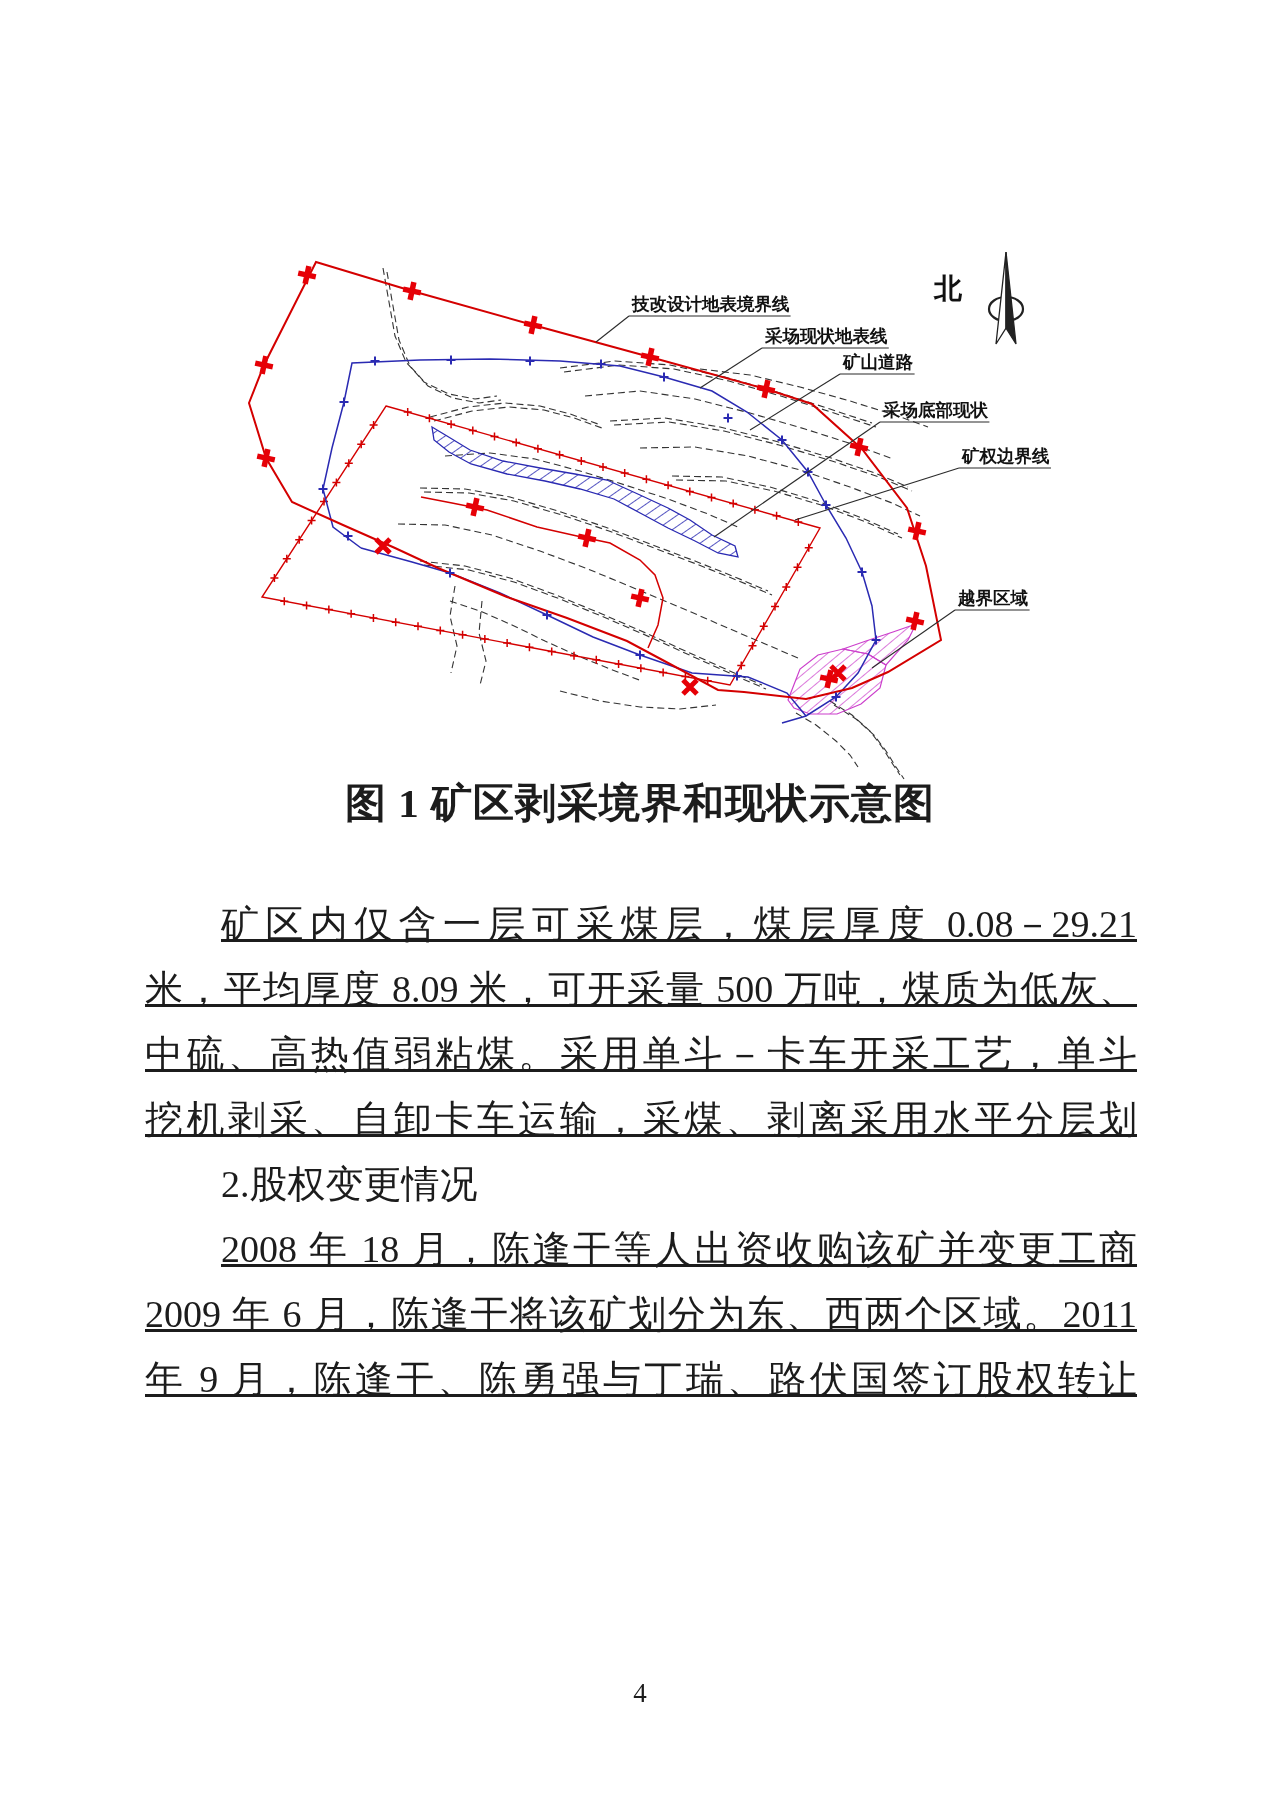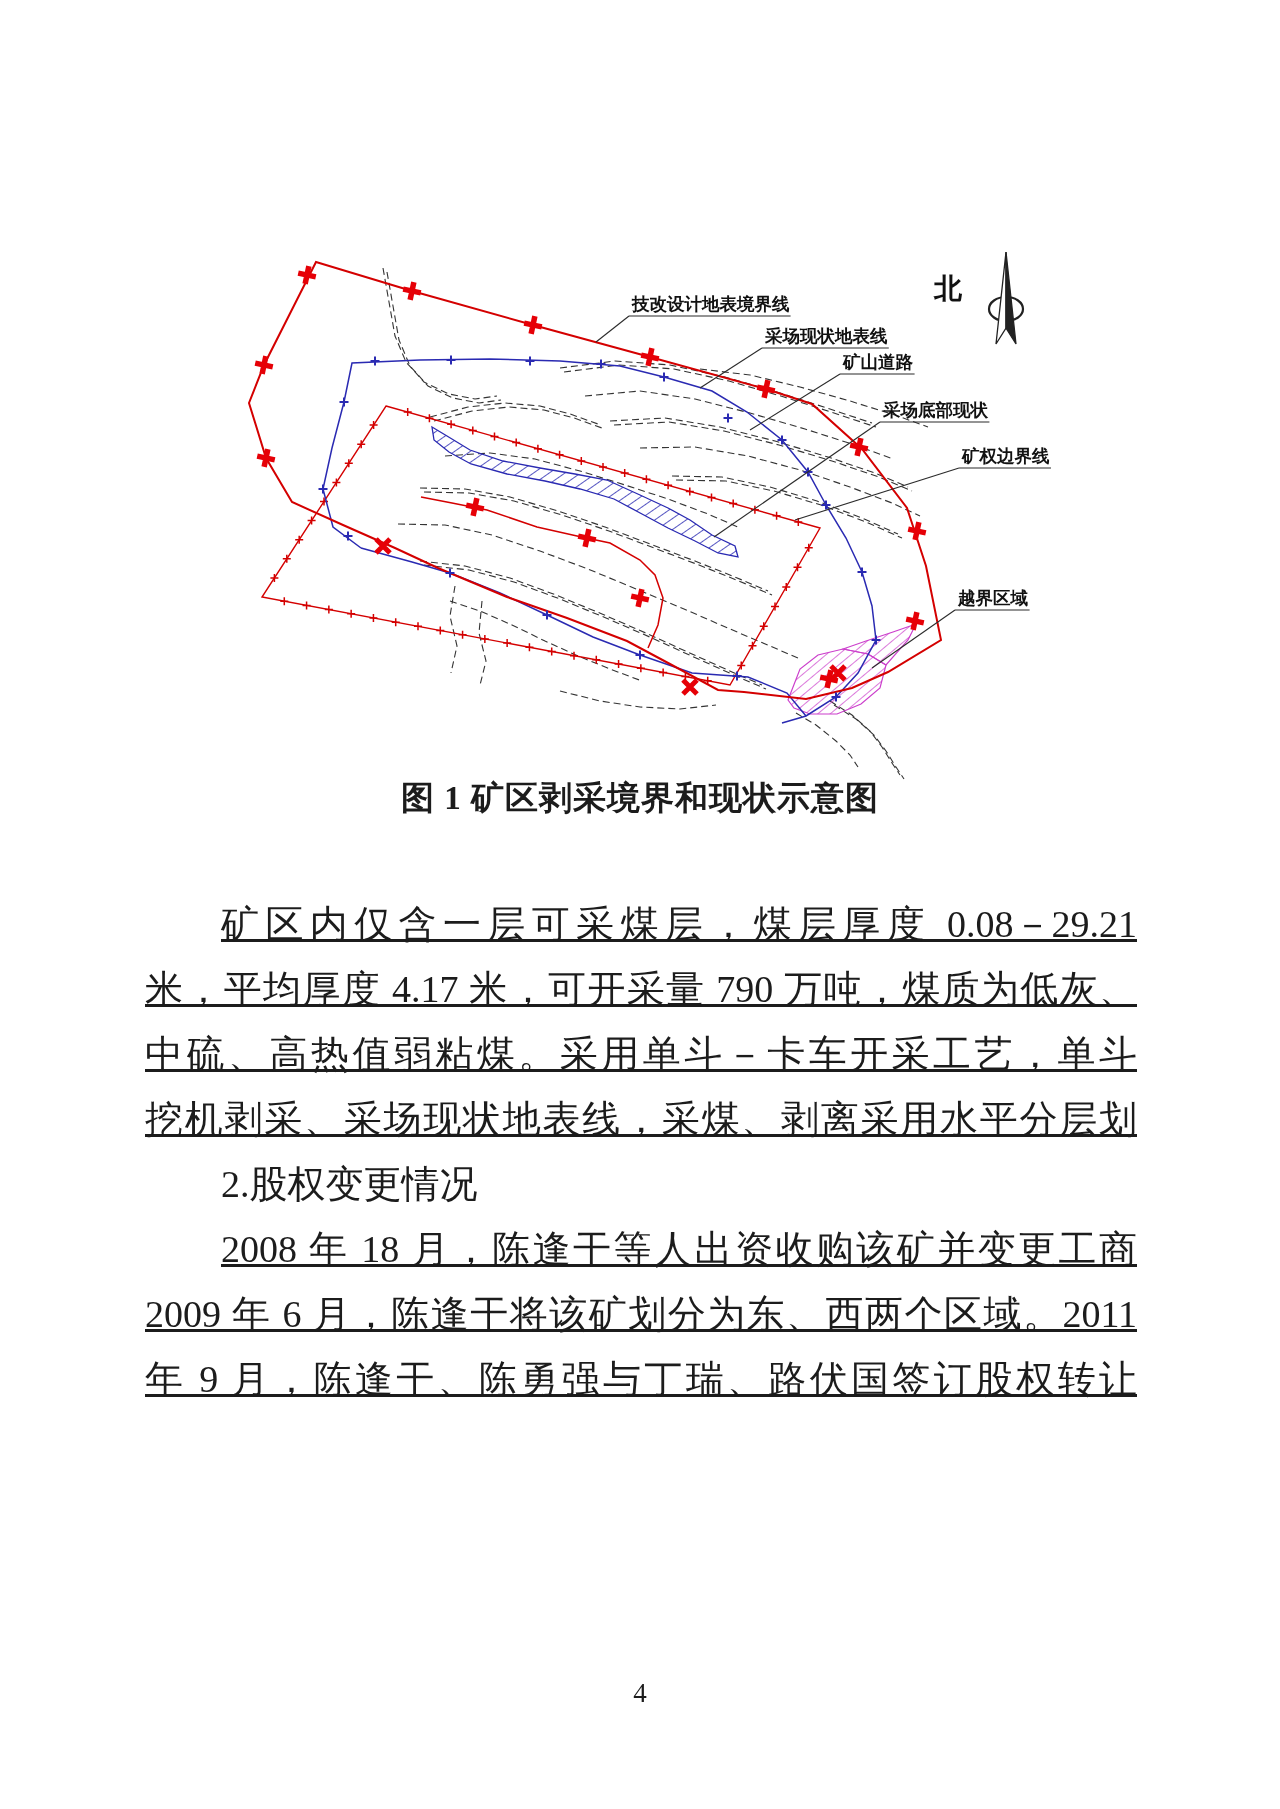--- a/index.html
+++ b/index.html
@@ -4,21 +4,21 @@
 <style>
   html,body{margin:0;padding:0;background:#888;}
   .page{
     position:relative;width:1280px;height:1809px;margin:0 auto;background:#ffffff;
     font-family:"Liberation Serif","DejaVu Serif",serif;color:#1c1c1c;overflow:hidden;
   }
   .figure{position:absolute;left:150px;top:200px;width:960px;height:585px;}
   .figure svg{width:100%;height:100%;display:block;}
   .caption{
     position:absolute;left:0;top:776px;width:100%;text-align:center;
-    font-size:33px;font-weight:700;letter-spacing:1px;
+    font-size:41px;font-weight:700;letter-spacing:1px;
   }
   .body-text{position:absolute;left:145px;top:892px;width:992px;font-size:38px;line-height:65px;}
   .body-text .ln{height:65px;white-space:nowrap;}
   .body-text .ln.jl{white-space:normal;text-align:justify;text-align-last:justify;text-decoration:underline;}
   .body-text .ln.ind{padding-left:76px;}
   .page-number{position:absolute;left:0;top:1678px;width:100%;text-align:center;font-size:27px;}
 </style>
 </head>
 <body>
 
@@ -178,22 +178,22 @@
         <text x="958" y="604" font-family="&quot;Liberation Serif&quot;,&quot;DejaVu Serif&quot;,serif" font-size="17.5" font-weight="700" fill="#111">越界区域</text>
         <ellipse cx="1006" cy="309" rx="17" ry="12" fill="none" stroke="#222" stroke-width="2.2"></ellipse>
         <path d="M1006,252 L996,344 L1006,328 Z" fill="#ffffff" stroke="#222" stroke-width="1.3"></path>
         <path d="M1006,252 L1016,344 L1006,328 Z" fill="#222" stroke="#222" stroke-width="1.3"></path>
         <text x="962" y="298" font-size="28" font-weight="700" fill="#111" text-anchor="end" font-family="&quot;Liberation Serif&quot;,&quot;DejaVu Serif&quot;,serif">北</text>
       </svg>
   </div>
   <div class="caption">图 1 矿区剥采境界和现状示意图</div>
   <div class="body-text" id="bodyText">
       <div class="ln jl ind">矿区内仅含一层可采煤层，煤层厚度 0.08－29.21</div>
-      <div class="ln jl">米，平均厚度 4.17 米，可开采量 790 万吨，煤质为低灰、</div>
+      <div class="ln jl">米，平均厚度 8.09 米，可开采量 500 万吨，煤质为低灰、</div>
       <div class="ln jl">中硫、高热值弱粘煤。采用单斗－卡车开采工艺，单斗</div>
-      <div class="ln jl">挖机剥采、采场现状地表线，采煤、剥离采用水平分层划</div>
+      <div class="ln jl">挖机剥采、自卸卡车运输，采煤、剥离采用水平分层划</div>
       <div class="ln ind">2.股权变更情况</div>
       <div class="ln jl ind">2008 年 18 月，陈逢干等人出资收购该矿并变更工商</div>
       <div class="ln jl">2009 年 6 月，陈逢干将该矿划分为东、西两个区域。2011</div>
       <div class="ln jl">年 9 月，陈逢干、陈勇强与丁瑞、路伏国签订股权转让</div>
     </div>
   <div class="page-number">4</div>
 </div>
 
 </body></html>

